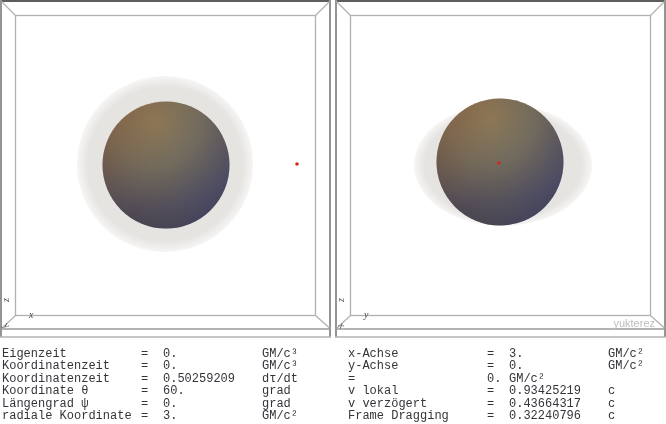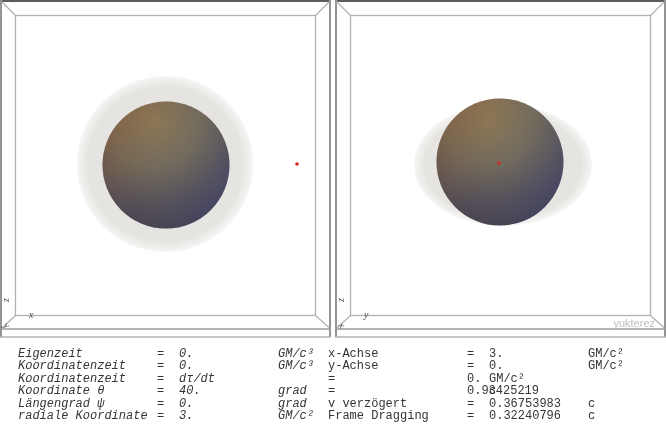--- a/index.html
+++ b/index.html
@@ -5,22 +5,22 @@
   html,body{margin:0;padding:0;background:#fff;}
   .stage{position:relative;width:666px;height:424px;background:#ffffff;overflow:hidden;
          font-family:"Liberation Mono","DejaVu Sans Mono",monospace;}
   svg.viewport{position:absolute;top:0;display:block;}
   #vpL{left:0;}
   #vpR{left:335px;}
   .axisLbl{font-family:"Liberation Serif","DejaVu Serif",serif;font-style:italic;
            font-size:10px;fill:#4a4a4a;}
   .wm{font-family:"Liberation Sans","DejaVu Sans",sans-serif;font-size:11px;fill:#bdbdbd;}
   .readout{position:absolute;top:348px;color:#34343a;font-size:12px;line-height:12.4px;}
-  #tableL{left:18px;font-style:italic;}
-  #tableR{left:328px;}
+  #tableL{left:2px;}
+  #tableR{left:348px;}
   .trow{display:grid;grid-template-columns:139px 22px 99px auto;white-space:pre;}
   .trow span{display:block;}
 </style>
 </head>
 <body>
 
 <div class="stage">
 
   <svg id="vpL" class="viewport" width="331" height="339" viewBox="0 0 331 339">
     <defs>
@@ -95,47 +95,47 @@
   </svg>
 
   <div id="tableL" class="readout">
     <div class="trow">
       <span>Eigenzeit</span><span>=</span><span>0.</span><span>GM/c³</span>
     </div>
     <div class="trow">
       <span>Koordinatenzeit</span><span>=</span><span>0.</span><span>GM/c³</span>
     </div>
     <div class="trow">
-      <span>Koordinatenzeit</span><span>=</span><span>dτ/dt</span>
+      <span>Koordinatenzeit</span><span>=</span><span>0.50259209</span><span>dτ/dt</span>
     </div>
     <div class="trow">
-      <span>Koordinate θ</span><span>=</span><span>40.</span><span>grad</span>
+      <span>Koordinate θ</span><span>=</span><span>60.</span><span>grad</span>
     </div>
     <div class="trow">
       <span>Längengrad ψ</span><span>=</span><span>0.</span><span>grad</span>
     </div>
     <div class="trow">
       <span>radiale Koordinate</span><span>=</span><span>3.</span><span>GM/c²</span>
     </div>
   </div>
 
   <div id="tableR" class="readout">
     <div class="trow">
       <span>x-Achse</span><span>=</span><span>3.</span><span>GM/c²</span>
     </div>
     <div class="trow">
       <span>y-Achse</span><span>=</span><span>0.</span><span>GM/c²</span>
     </div>
     <div class="trow">
       <span>=</span><span>0.</span><span>GM/c²</span>
     </div>
     <div class="trow">
-      <span>=</span><span>0.93425219</span><span>c</span>
+      <span>v lokal</span><span>=</span><span>0.93425219</span><span>c</span>
     </div>
     <div class="trow">
-      <span>v verzögert</span><span>=</span><span>0.36753983</span><span>c</span>
+      <span>v verzögert</span><span>=</span><span>0.43664317</span><span>c</span>
     </div>
     <div class="trow">
       <span>Frame Dragging</span><span>=</span><span>0.32240796</span><span>c</span>
     </div>
   </div>
 
 </div>
 
 </body></html>

